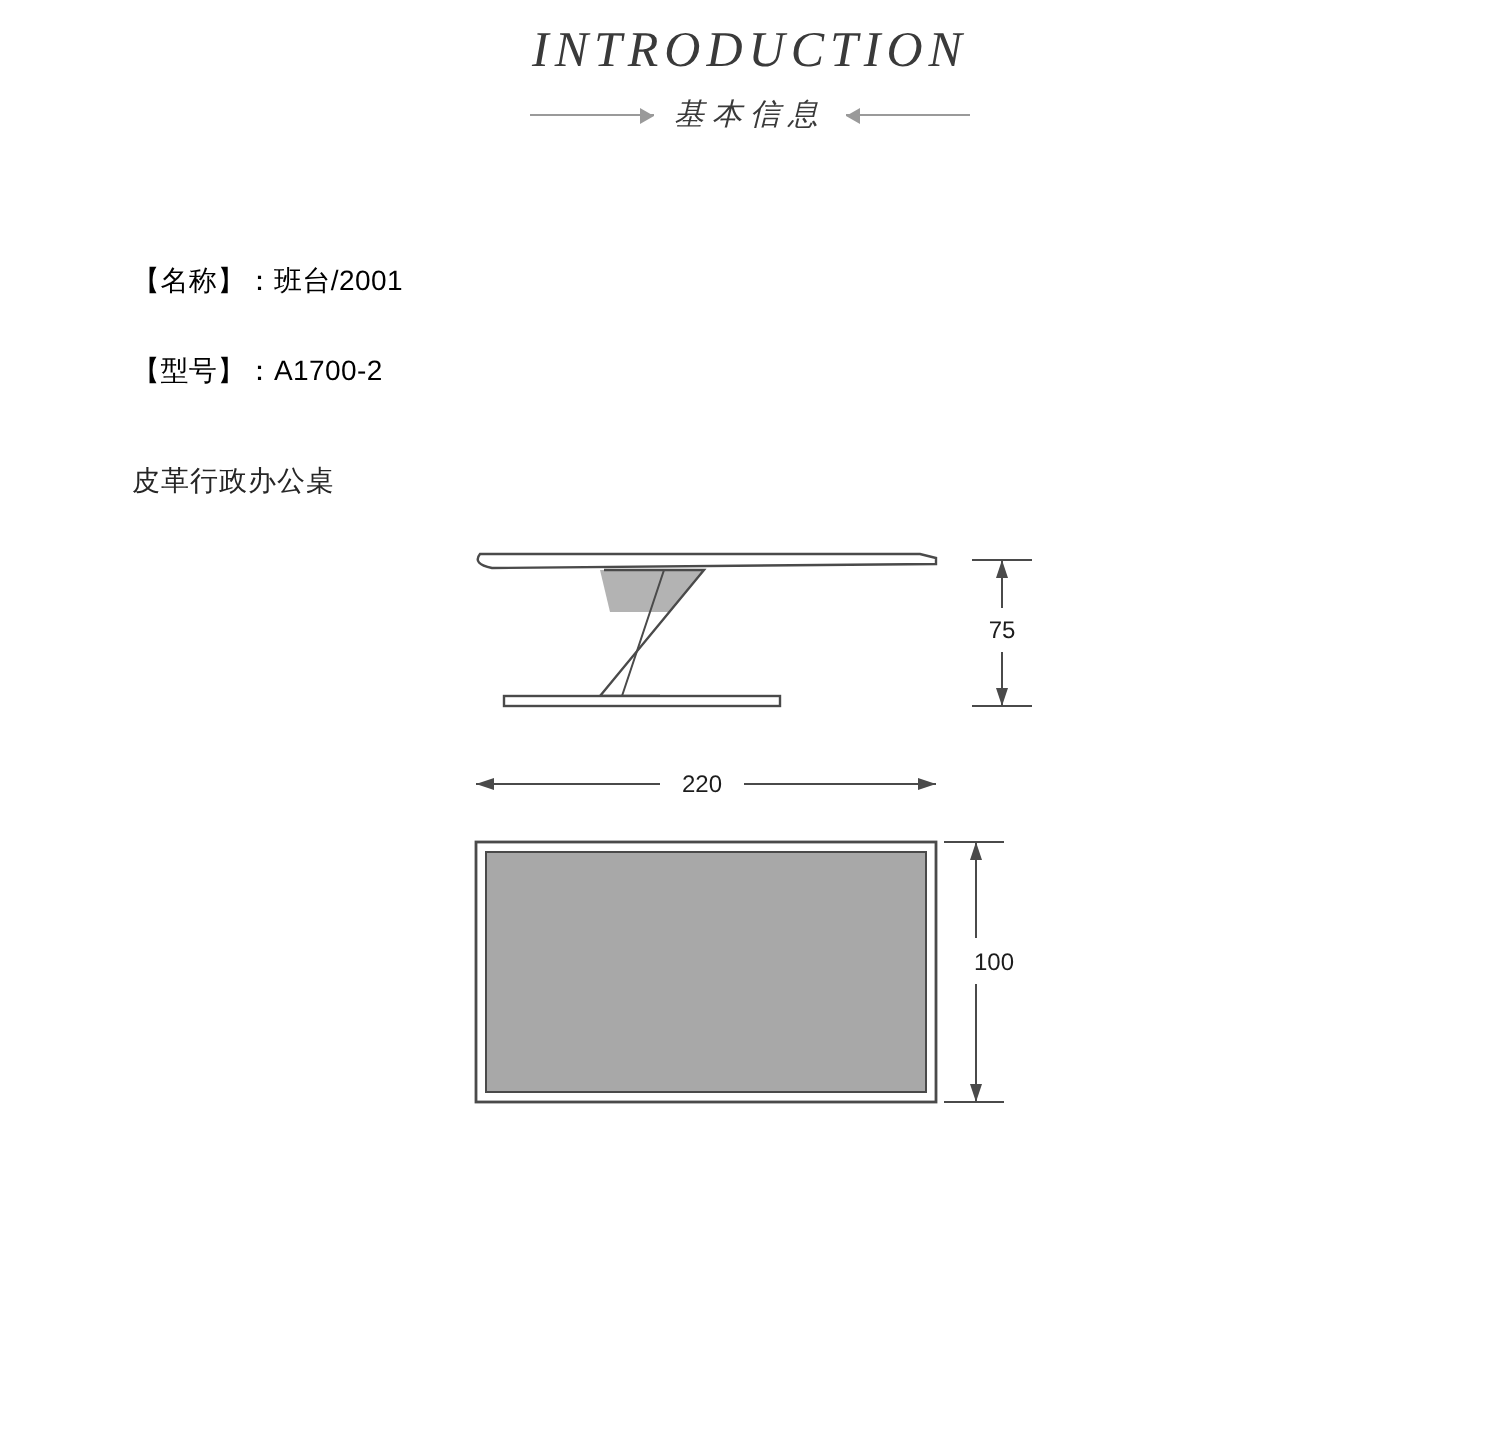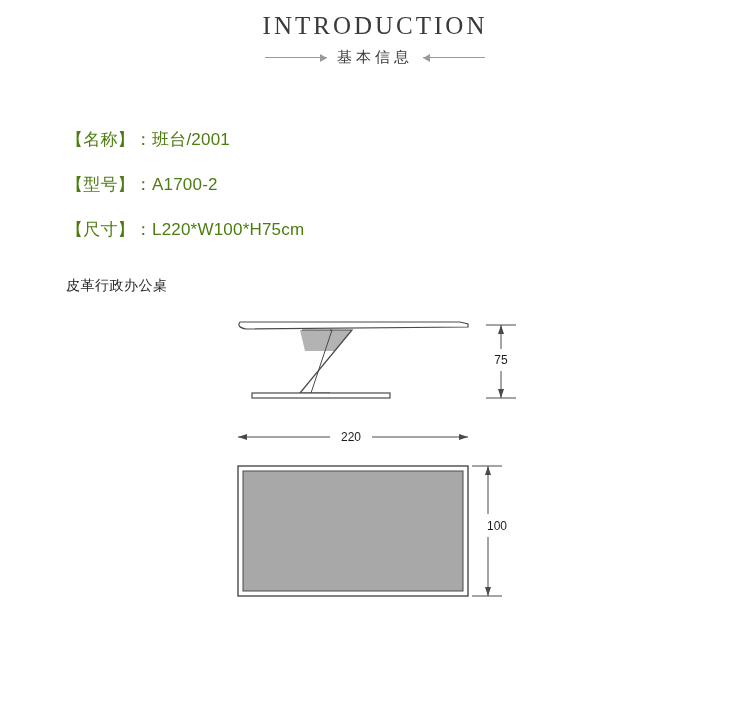--- a/index.html
+++ b/index.html
@@ -13,20 +13,21 @@
     position: relative;
     font-family: "Liberation Sans", sans-serif;
     color: #1a1a1a;
     overflow: hidden;
   }
 
   
   .header {
     padding-top: 10px;
     text-align: center;
+    font-style: italic;
   }
   .header-title {
     font-family: "Liberation Serif", serif;
     font-size: 25px;
     letter-spacing: 3px;
     color: #3a3a3a;
     font-weight: normal;
     margin: 0;
     line-height: 32px;
   }
@@ -75,24 +76,24 @@
     border-top: 4px solid transparent;
     border-bottom: 4px solid transparent;
     border-right: 7px solid #9a9a9a;
   }
 
   
   .specs {
     margin: 62px 0 0 66px;
   }
   .spec-row {
-    font-size: 17px;
+    font-size: 14px;
     line-height: 22px;
     margin-bottom: 23px;
-    color: #4d7c0f;
+    color: #000000;
     letter-spacing: 0.2px;
   }
   .spec-label { }
   .spec-value { }
 
   .caption {
     margin: 36px 0 4px 66px;
     font-size: 14px;
     color: #262626;
     letter-spacing: 0.5px;
@@ -125,23 +126,20 @@
     <span class="arrow-right"></span>
   </div>
 </div>
 
 <div class="specs">
   <div class="spec-row">
     <span class="spec-label">【名称】：</span><span class="spec-value">班台/2001</span>
   </div>
   <div class="spec-row">
     <span class="spec-label">【型号】：</span><span class="spec-value">A1700-2</span>
-  </div>
-  <div class="spec-row">
-    <span class="spec-label">【尺寸】：</span><span class="spec-value">L220*W100*H75cm</span>
   </div>
 </div>
 
 <div class="caption">皮革行政办公桌</div>
 
 <div class="drawing">
   <svg width="750" height="310" viewBox="0 0 750 310" xmlns="http://www.w3.org/2000/svg">
 
     <g>
 

